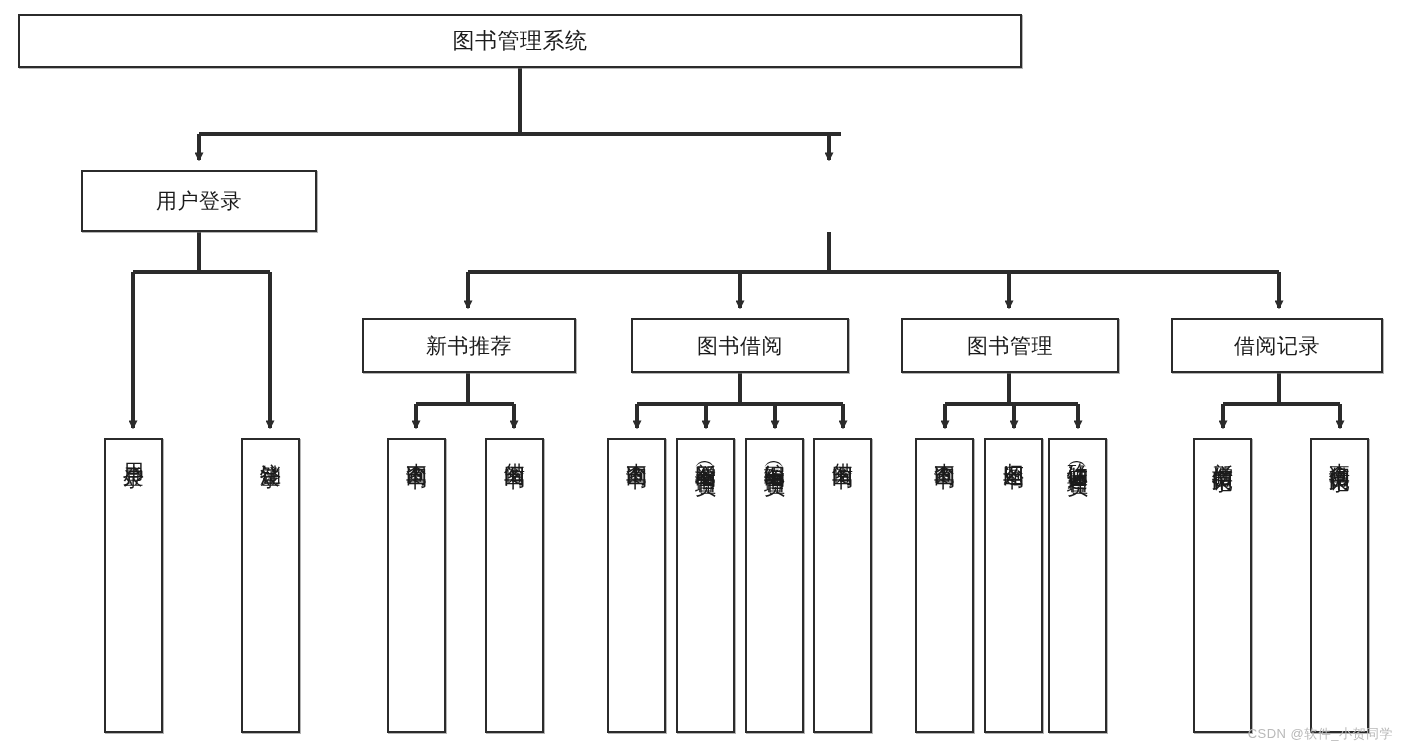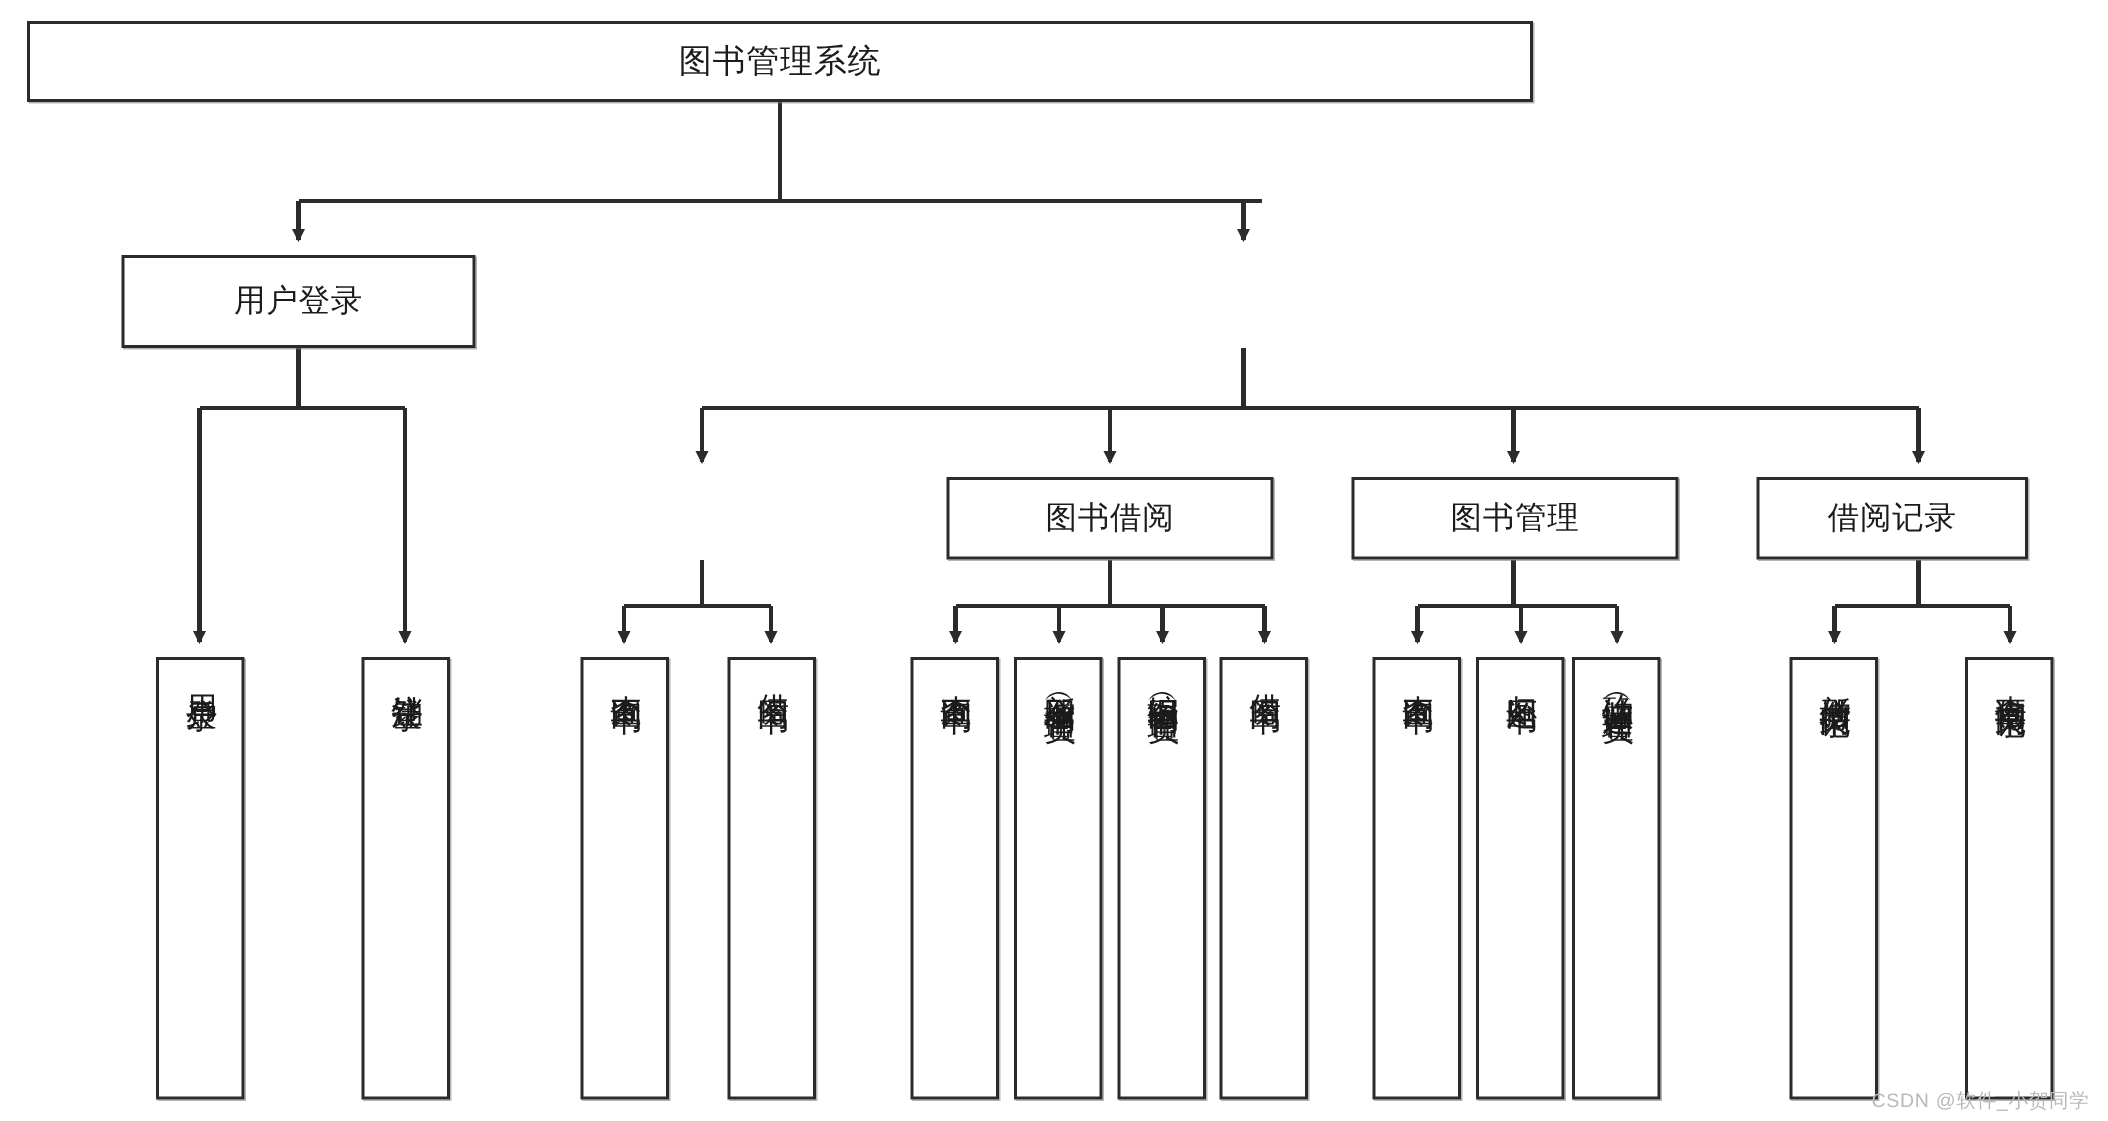--- a/index.html
+++ b/index.html
@@ -125,27 +125,30 @@
   </svg>
 
   <div class="node-box level-root" style="left:18px; top:14px; width:1004px; height:54px;font-family:Liberation Serif, serif;">
     <span class="node-label">图书管理系统</span>
   </div>
 
   <div class="node-box level-2" style="left:81px; top:170px; width:236px; height:62px;">
     <span class="node-label">用户登录</span>
   </div>
 
+  <div class="node-box level-3" style="left:362px; top:318px; width:214px; height:55px;">
+    <span class="node-label">新书推荐</span>
+  </div>
   <div class="node-box level-3" style="left:631px; top:318px; width:218px; height:55px;">
     <span class="node-label">图书借阅</span>
   </div>
   <div class="node-box level-3" style="left:901px; top:318px; width:218px; height:55px;">
     <span class="node-label">图书管理</span>
   </div>
-  <div class="node-box level-3" style="left:1171px; top:318px; width:181px; height:55px;">
+  <div class="node-box level-3" style="left:1171px; top:318px; width:212px; height:55px;">
     <span class="node-label">借阅记录</span>
   </div>
 
   <div class="node-box leaf" style="left:104px; top:438px; width:59px; height:295px;">
     <span class="node-label">用户登录</span>
   </div>
   <div class="node-box leaf" style="left:241px; top:438px; width:59px; height:295px;">
     <span class="node-label">注销登录</span>
   </div>
 

